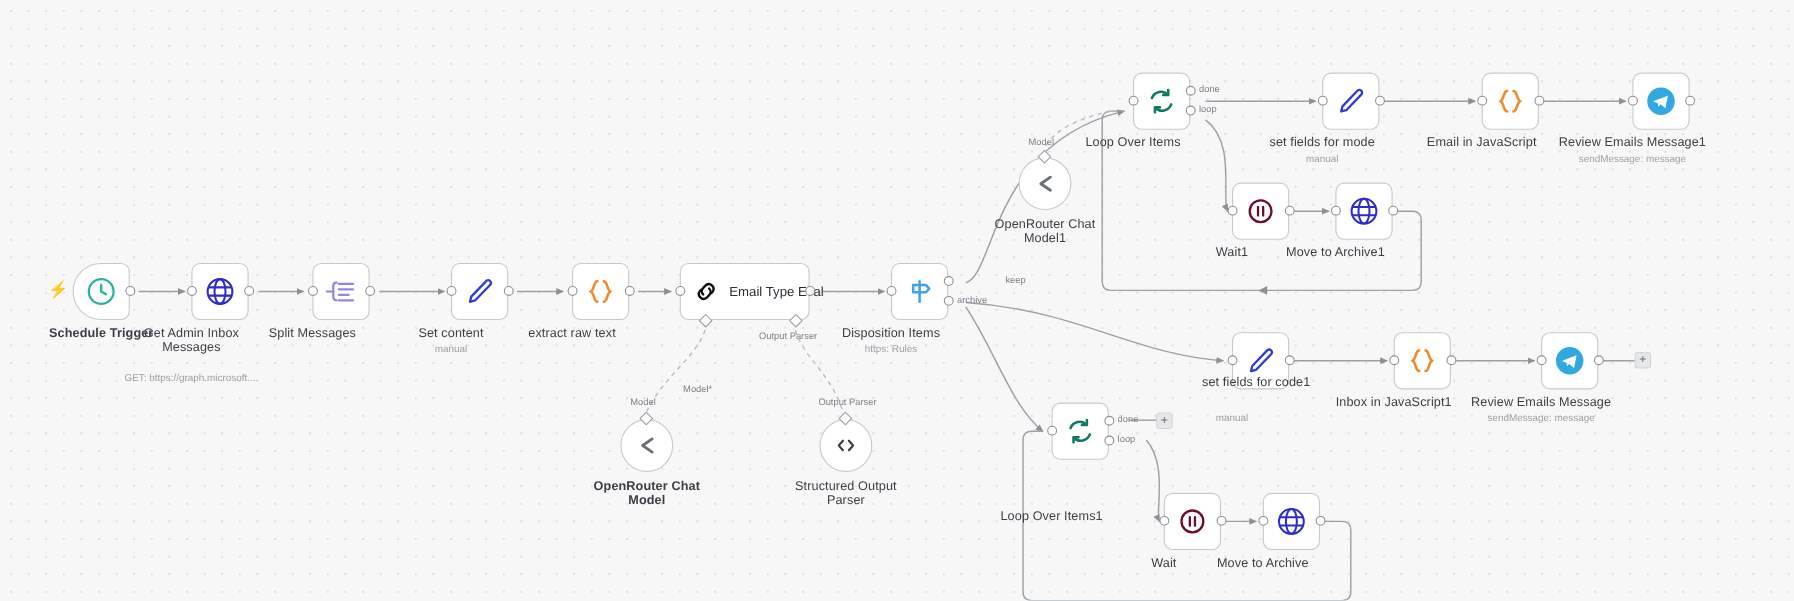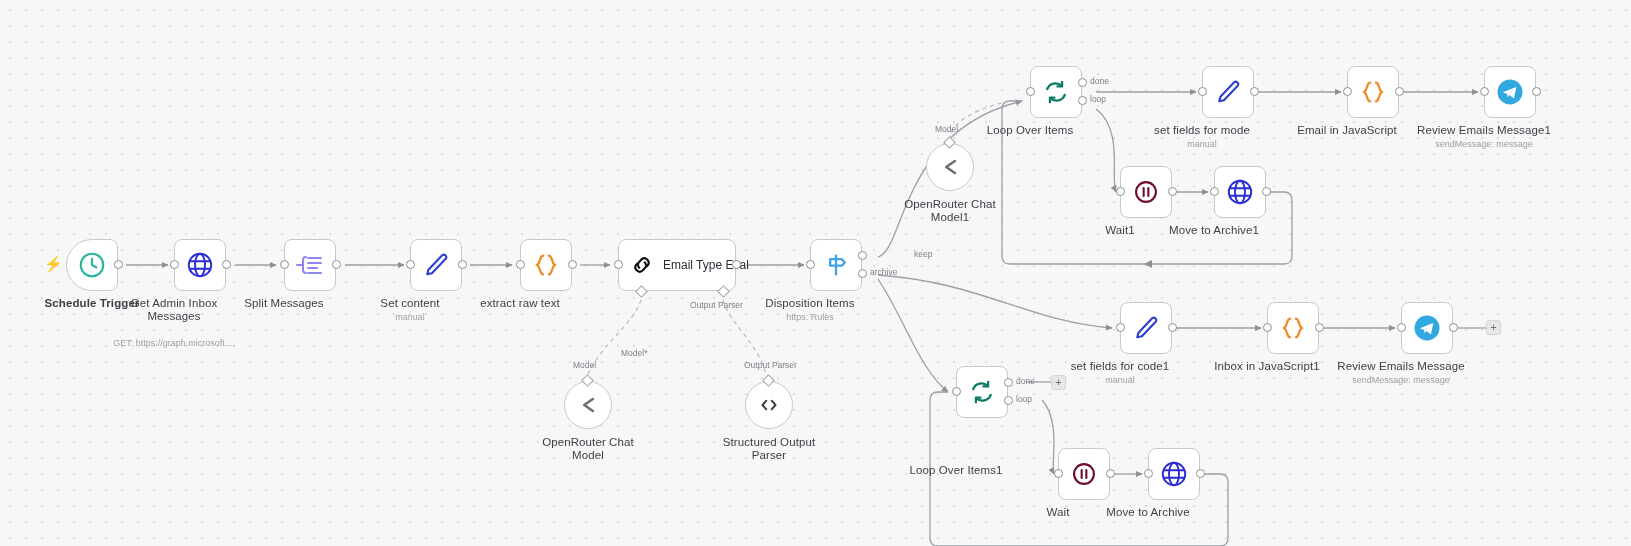--- a/index.html
+++ b/index.html
@@ -218,21 +218,21 @@
   <div class="node" style="left:564px;top:381px;">
     <div class="box circle">
       <span class="ico">
         <svg width="26" height="26" viewBox="0 0 24 24" fill="none" stroke="#6b7077" stroke-width="2.4" stroke-linecap="round" stroke-linejoin="round">
           <path d="M16.5 6.5 L8.5 12 L16.5 17.5"></path>
         </svg>
       </span>
     </div>
     <div class="diamond" style="left:19px;top:-5px;"></div>
     <div class="portlabel" style="left:9px;top:-21px;">Model</div>
-    <div class="caption two" style="left:24px;top:55px;">OpenRouter Chat Model</div>
+    <div class="caption two" style="left:24px;top:55px;font-weight:bold;">OpenRouter Chat Model</div>
   </div>
 
   <div class="node" style="left:745px;top:381px;">
     <div class="box circle">
       <span class="ico">
         <svg width="26" height="26" viewBox="0 0 24 24" fill="none" stroke="#3b3f46" stroke-width="1.8" stroke-linecap="round" stroke-linejoin="round">
           <path d="M9.5 8 L6 12 L9.5 16"></path>
             <path d="M14.5 8 L18 12 L14.5 16"></path>
         </svg>
       </span>
@@ -368,21 +368,21 @@
   <div class="node" style="left:1120px;top:302px;">
     <div class="box">
       <span class="ico">
         <svg width="28" height="28" viewBox="0 0 24 24" fill="none" stroke="#2d3fd0" stroke-width="1.8" stroke-linejoin="round">
           <path d="M17.5 3.5 a2.2 2.2 0 0 1 3 3 L8.5 19 L4.5 20 L5.5 16 Z"></path>
         </svg>
       </span>
     </div>
     <div class="port" style="left:-4px;top:21px;"></div>
     <div class="port" style="left:48px;top:21px;"></div>
-    <div class="caption" style="top:58px;">set fields for code1</div>
+    <div class="caption" style="top:40px;margin-left:22px;">set fields for code1</div>
     <div class="subcap" style="top:73px;">manual</div>
   </div>
 
   <div class="node" style="left:1267px;top:302px;">
     <div class="box">
       <span class="ico">
         <svg width="28" height="28" viewBox="0 0 24 24" fill="none" stroke="#f08a2a" stroke-width="2" stroke-linecap="round">
           <path d="M9.5 4 C6.5 4 7.5 10 4.5 12 C7.5 14 6.5 20 9.5 20"></path>
           <path d="M14.5 4 C17.5 4 16.5 10 19.5 12 C16.5 14 17.5 20 14.5 20"></path>
         </svg>

